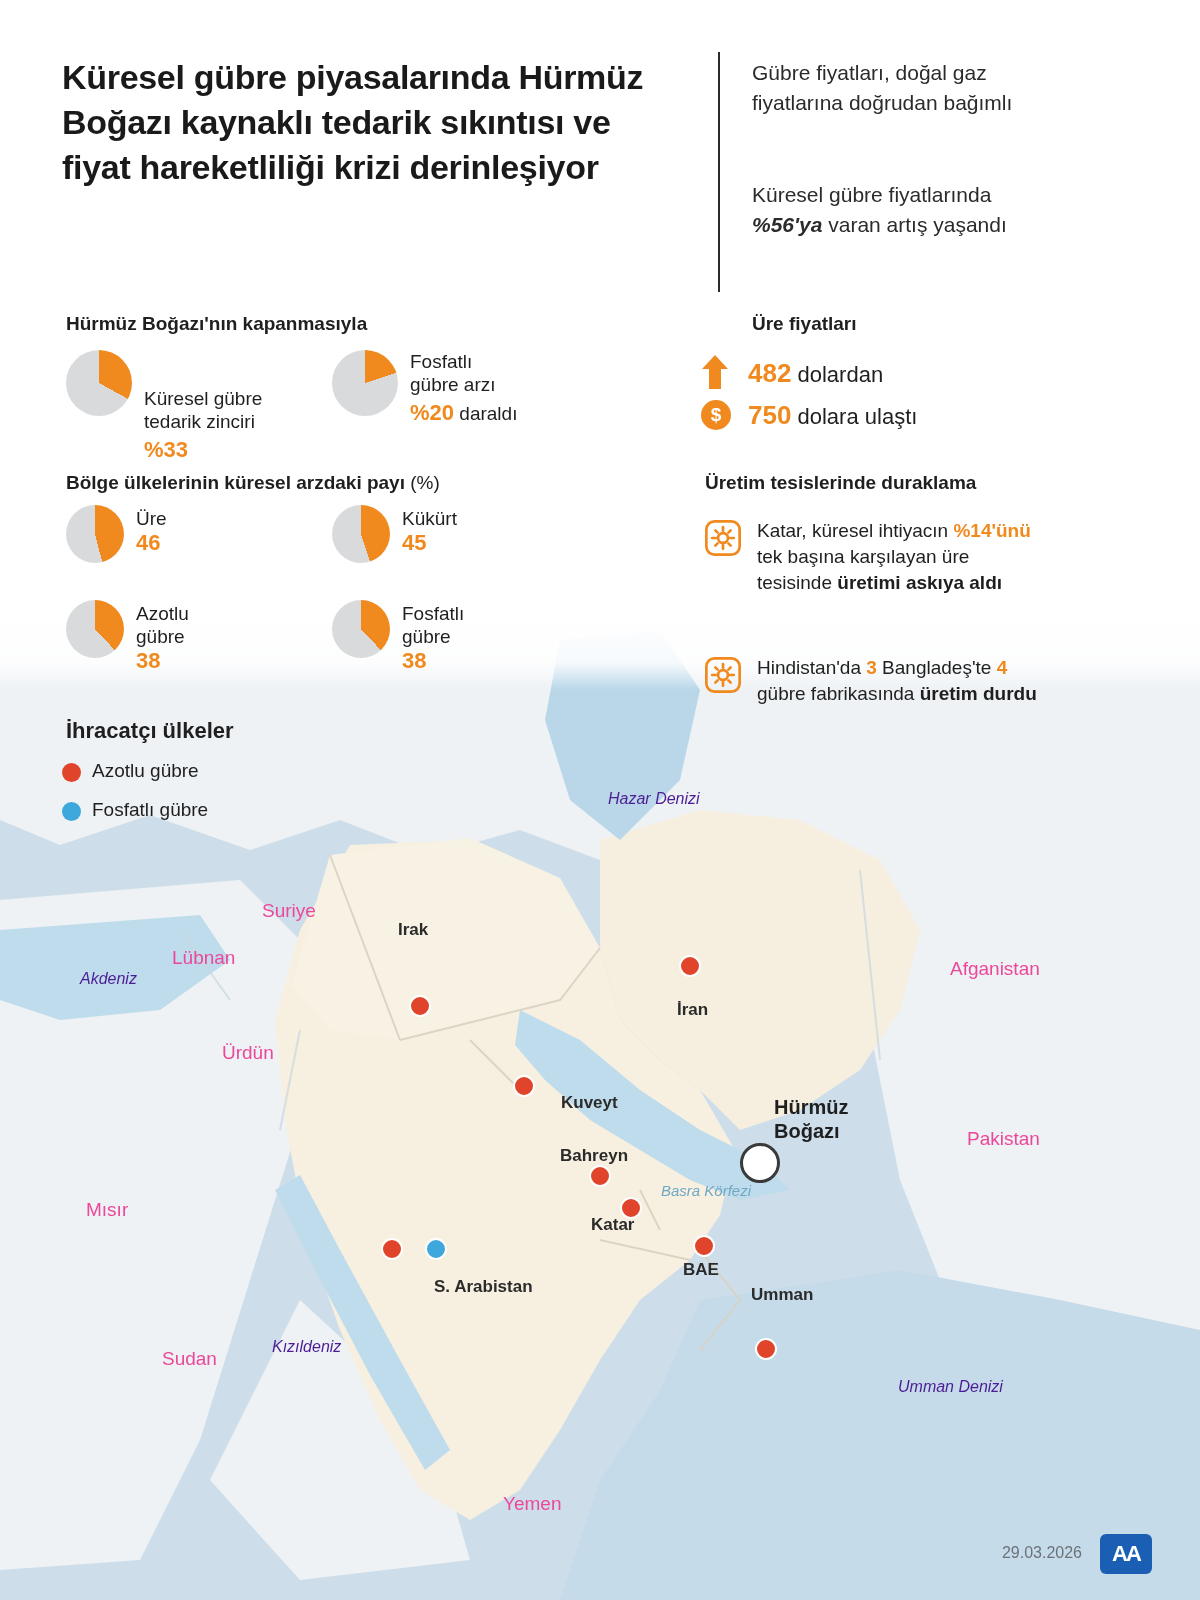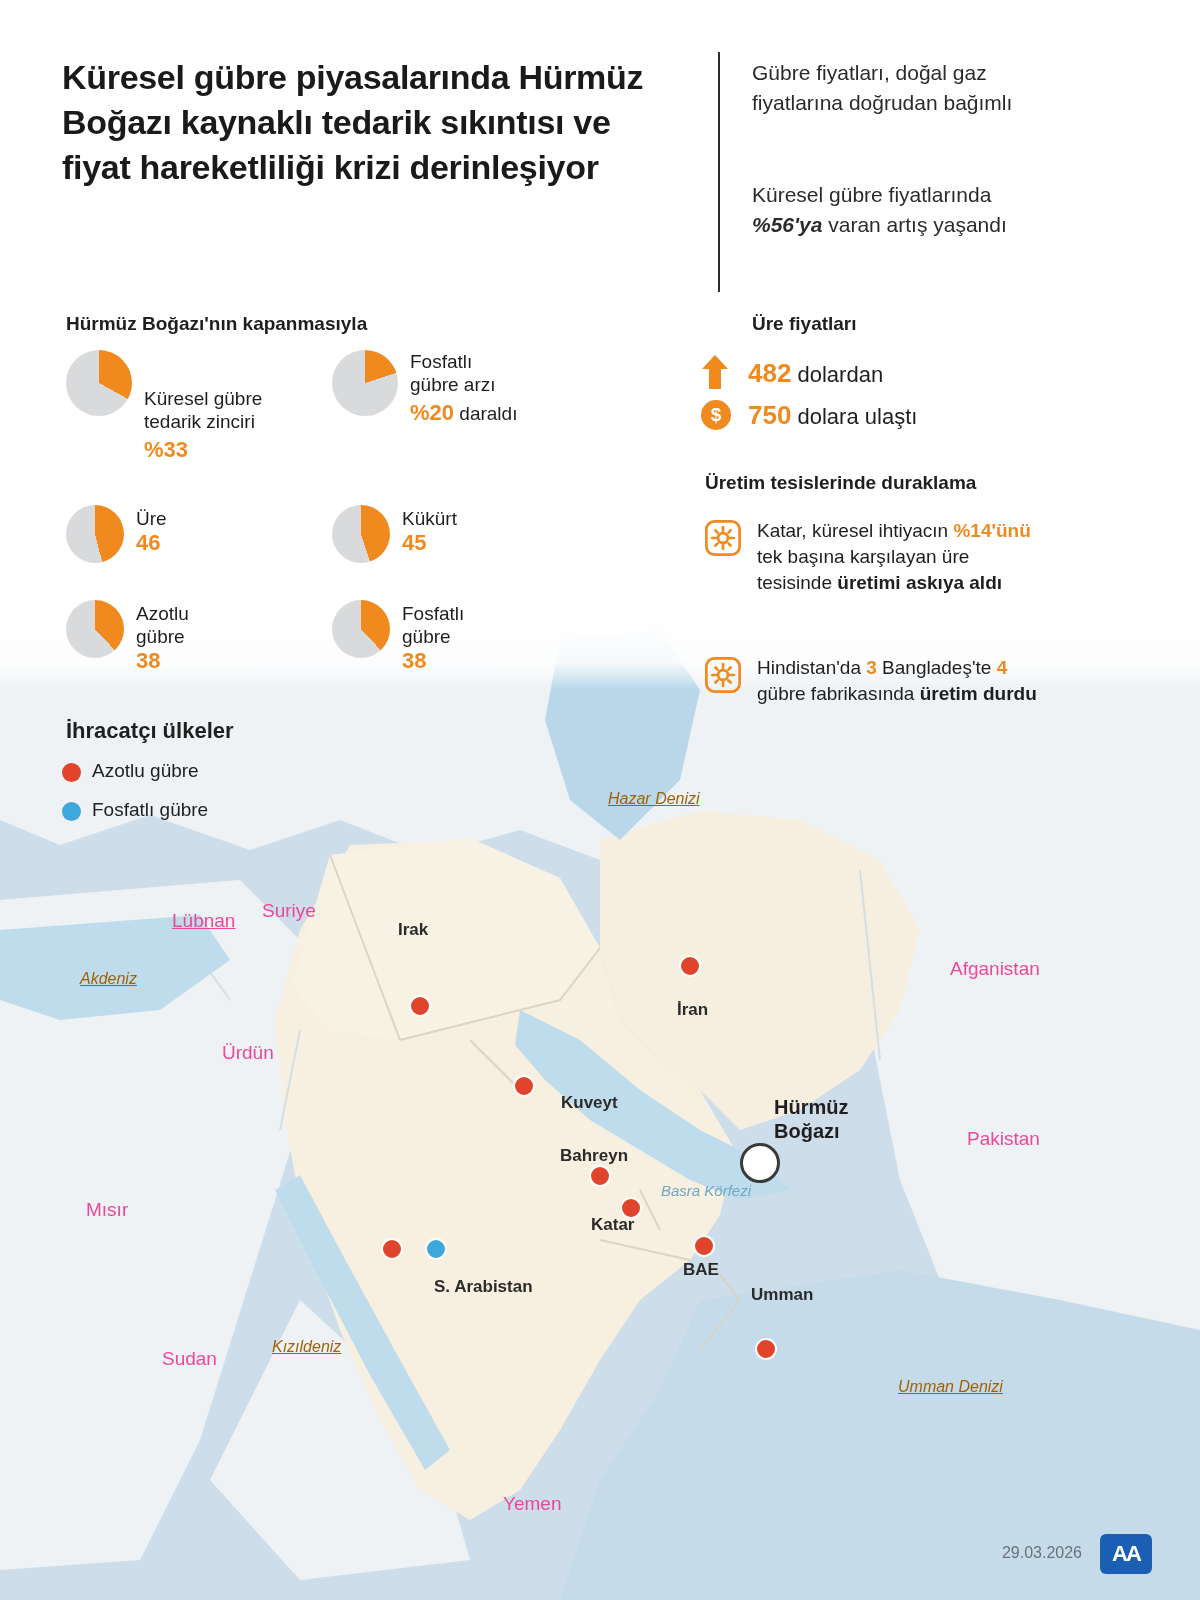--- a/index.html
+++ b/index.html
@@ -95,21 +95,21 @@
   .legend-row { position: absolute; font-size: 19px; color: #1f1f1f; }
   .legend-dot { position: absolute; width: 19px; height: 19px; border-radius: 50%; }
 
   
   .map-label {
     position: absolute; font-size: 19px; color: #3a3a3a; font-weight: bold;
     white-space: nowrap;
   }
   .map-label.country-big { font-size: 17px; color: #2b2b2b; }
   .map-label.faded { color: #ec4899; font-weight: normal; }
-  .map-label.sea { color: #a16207; font-style: italic; font-weight: normal; font-size: 16px; text-decoration: underline; }
+  .map-label.sea { color: #4c1d95; font-style: italic; font-weight: normal; font-size: 16px; }
   .map-label.gulf { color: #6fa8c4; font-style: italic; font-weight: normal; font-size: 15px; text-align: center; }
 
   .map-dot { position: absolute; width: 22px; height: 22px; border-radius: 50%; border: 2px solid #ffffff; }
   .dot-red { background: #E0452B; }
   .dot-blue { background: #3EA8DC; }
 
   .hormuz-circle {
     position: absolute; width: 40px; height: 40px; border-radius: 50%;
     background: #ffffff; border: 3px solid #3a3a3a;
   }
@@ -205,20 +205,23 @@
 
     <div class="pie-item" style="left:332px; top:350px; width:320px; height:70px;">
       <div class="pie" id="pie-c1" style="width: 66px; height: 66px; background: conic-gradient(rgb(240, 138, 30) 0deg, rgb(240, 138, 30) 72deg, rgb(217, 218, 219) 72deg, rgb(217, 218, 219) 360deg);"></div>
       <div class="pie-label" style="left:78px; top:0px;">
         <div>Fosfatlı</div>
         <div>gübre arzı</div>
         <div style="margin-top:4px;text-align:right;"><span class="pie-val-big">%20</span><span class="pie-suffix"> daraldı</span></div>
       </div>
     </div>
 
+    <div class="sec-title" style="left:66px; top:472px;">
+      <span>Bölge ülkelerinin küresel arzdaki payı </span><span class="light">(%)</span>
+    </div>
 
     <div class="pie-item" style="left:66px; top:505px;">
       <div class="pie" id="pie-s0" style="width: 58px; height: 58px; background: conic-gradient(rgb(240, 138, 30) 0deg, rgb(240, 138, 30) 165.6deg, rgb(217, 218, 219) 165.6deg, rgb(217, 218, 219) 360deg);"></div>
       <div class="pie-label" style="left:70px; top:2px;">
         <div>Üre</div>
         <div class="pie-val-big">46</div>
       </div>
     </div>
 
     <div class="pie-item" style="left:332px; top:505px;">
@@ -310,21 +313,21 @@
     <div id="map-annotations">
         <div class="map-label country-big" style="left: 398px; top: 920px;">Irak</div>
         <div class="map-label country-big" style="left: 677px; top: 1000px;">İran</div>
         <div class="map-label country-big" style="left: 561px; top: 1093px;">Kuveyt</div>
         <div class="map-label country-big" style="left: 560px; top: 1146px;">Bahreyn</div>
         <div class="map-label country-big" style="left: 591px; top: 1215px;">Katar</div>
         <div class="map-label country-big" style="left: 683px; top: 1260px;">BAE</div>
         <div class="map-label country-big" style="left: 751px; top: 1285px;">Umman</div>
         <div class="map-label country-big" style="left: 434px; top: 1277px;">S. Arabistan</div>
         <div class="map-label faded" style="left: 262px; top: 900px;">Suriye</div>
-        <div class="map-label faded" style="left: 172px; top: 910px; text-decoration: underline;">Lübnan</div>
+        <div class="map-label faded" style="left: 172px; top: 947px;">Lübnan</div>
         <div class="map-label faded" style="left: 222px; top: 1042px;">Ürdün</div>
         <div class="map-label faded" style="left: 86px; top: 1199px;">Mısır</div>
         <div class="map-label faded" style="left: 162px; top: 1348px;">Sudan</div>
         <div class="map-label faded" style="left: 503px; top: 1493px;">Yemen</div>
         <div class="map-label faded" style="left: 967px; top: 1128px;">Pakistan</div>
         <div class="map-label faded" style="left: 950px; top: 958px;">Afganistan</div>
         <div class="map-label sea" style="left: 608px; top: 790px;">Hazar Denizi</div>
         <div class="map-label sea" style="left: 80px; top: 970px;">Akdeniz</div>
         <div class="map-label sea" style="left: 272px; top: 1338px;">Kızıldeniz</div>
         <div class="map-label sea" style="left: 898px; top: 1378px;">Umman Denizi</div>

